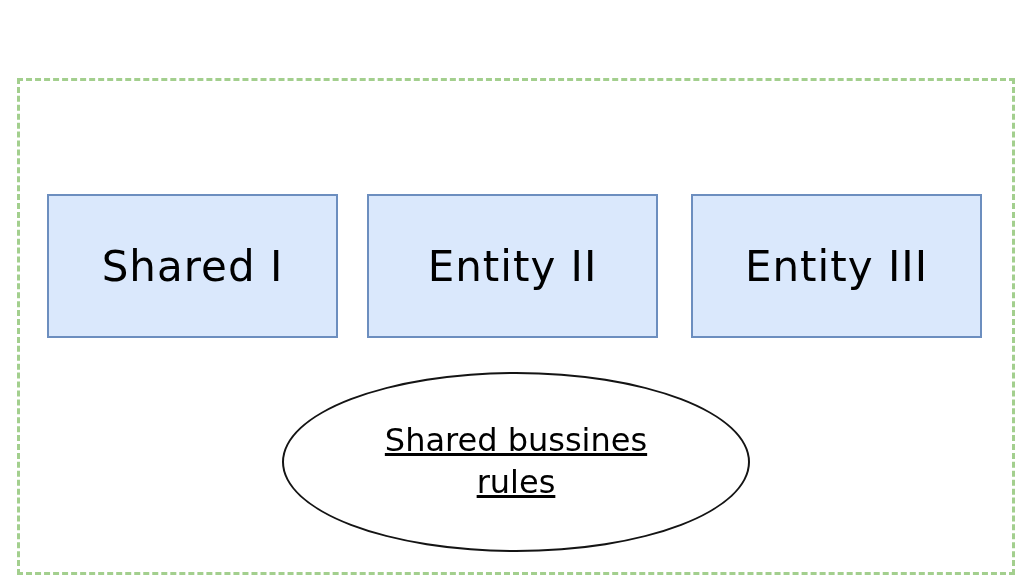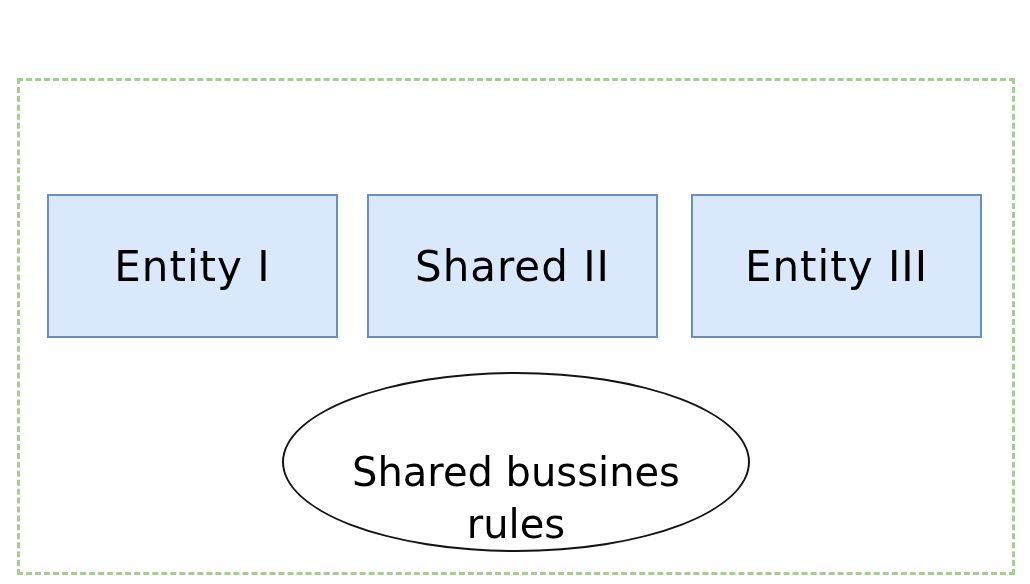--- a/index.html
+++ b/index.html
@@ -59,47 +59,48 @@
   .rules-ellipse {
     position: absolute;
     left: 282px;
     top: 372px;
     width: 468px;
     height: 180px;
     background: #ffffff;
     border: 2px solid var(--ellipse-border, #141414);
     border-radius: 50%;
     display: flex;
-    align-items: flex-end;
+    align-items: center;
     justify-content: center;
     text-align: center;
     box-sizing: border-box;
     z-index: 2;
-    font-size: 40px;
+    font-size: 32px;
     line-height: 1.3;
+    text-decoration: underline;
   }
   .shape-label {
     white-space: pre-line;
     pointer-events: none;
   }
 </style>
 </head>
 <body>
 
 <div class="canvas">
 
   <div class="boundary"></div>
 
 
   <div class="box entity entity-1">
-    <span class="shape-label">Entity I</span>
+    <span class="shape-label">Shared I</span>
   </div>
 
   <div class="box entity entity-2">
-    <span class="shape-label">Shared II</span>
+    <span class="shape-label">Entity II</span>
   </div>
 
   <div class="box entity entity-3">
     <span class="shape-label">Entity III</span>
   </div>
 
   <div class="rules-ellipse">
     <span class="shape-label">Shared bussines
 rules</span>
   </div>

